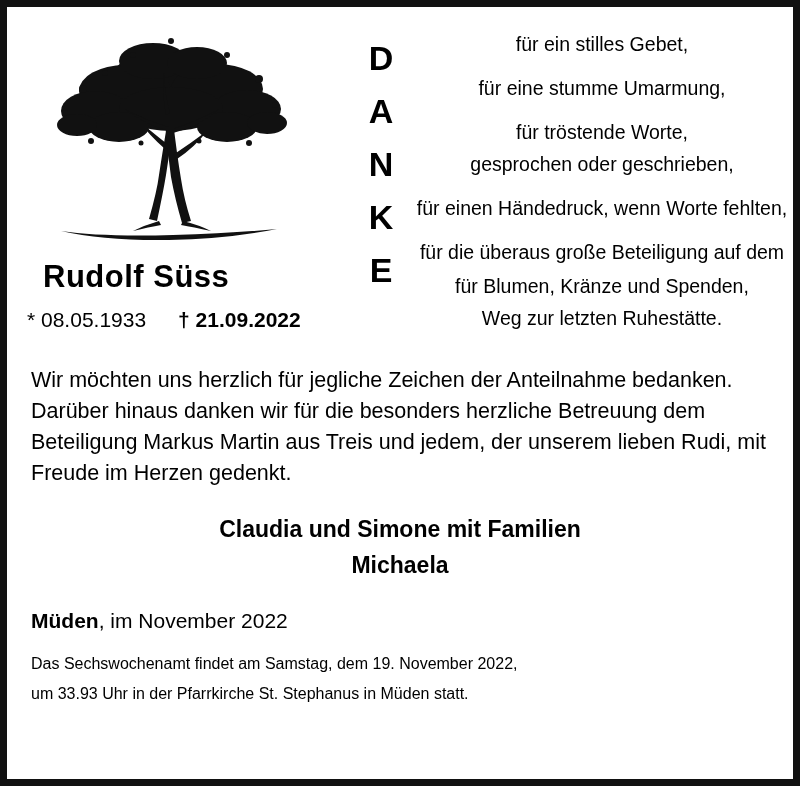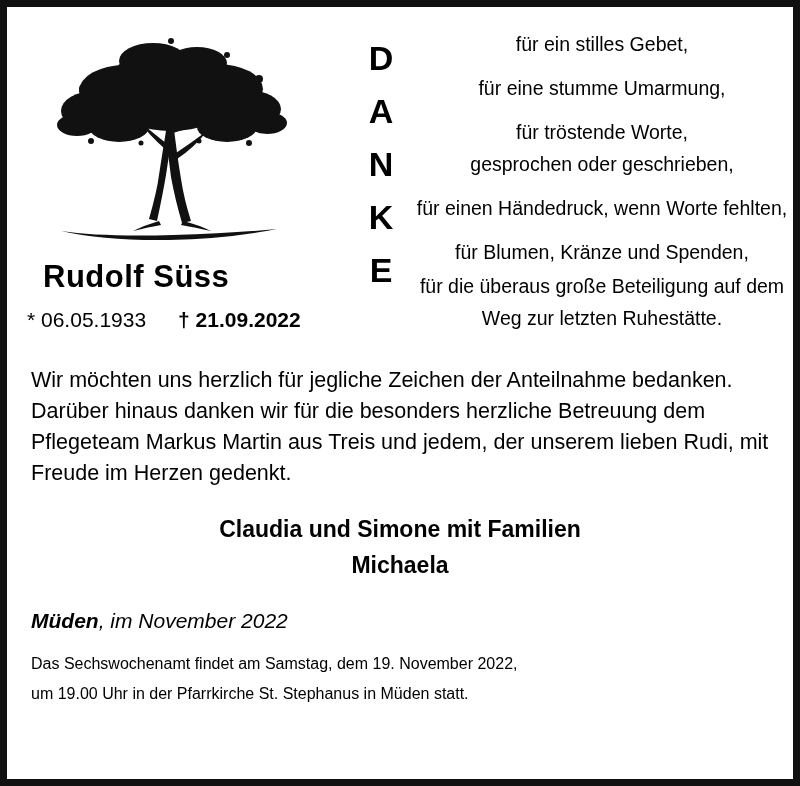--- a/index.html
+++ b/index.html
@@ -120,21 +120,20 @@
     font-weight: bold;
     font-size: 23px;
     line-height: 36px;
   }
   .signature .sig1 { display: block; }
   .signature .sig2 { display: block; }
 
   .place-line {
     margin: 26px 7px 0 24px;
     font-size: 21px;
-    font-style: italic;
   }
   .place-line .place {
     font-weight: bold;
   }
   .notice {
     margin: 16px 0 0 24px;
     font-size: 16px;
     line-height: 30px;
   }
 </style>
@@ -188,56 +187,56 @@
               <circle cx="120" cy="126" r="2.5"></circle>
                 <circle cx="150" cy="24" r="3"></circle>
 
               <path d="M138 204 q-14 4 -26 10 q16 -4 28 -6 z"></path>
               <path d="M162 204 q16 4 28 10 q-18 -4 -30 -6 z"></path>
             </g>
           </svg>
         </div>
         <div class="deceased-name">Rudolf Süss</div>
         <div class="dates">
-          <span class="birth">* 06.05.1933</span><span class="cross">† 21.09.2022</span>
+          <span class="birth">* 08.05.1933</span><span class="cross">† 21.09.2022</span>
         </div>
       </div>
 
       <div class="right-col">
         <div class="danke-letters">
           <span class="letter">D</span>
           <span class="letter">A</span>
           <span class="letter">N</span>
           <span class="letter">K</span>
           <span class="letter">E</span>
         </div>
         <div class="thanks-lines">
           <div class="tline">für ein stilles Gebet,</div>
           <div class="tline">für eine stumme Umarmung,</div>
           <div class="tline tight">für tröstende Worte,</div>
           <div class="tline sub">gesprochen oder geschrieben,</div>
           <div class="tline">für einen Händedruck, wenn Worte fehlten,</div>
+          <div class="tline tight">für die überaus große Beteiligung auf dem</div>
           <div class="tline tight">für Blumen, Kränze und Spenden,</div>
-          <div class="tline tight">für die überaus große Beteiligung auf dem</div>
           <div class="tline sub">Weg zur letzten Ruhestätte.</div>
         </div>
       </div>
 
     </div>
 
-    <div class="body-text">Wir möchten uns herzlich für jegliche Zeichen der Anteilnahme bedanken. Darüber hinaus danken wir für die besonders herzliche Betreuung dem Pflegeteam Markus Martin aus Treis und jedem, der unserem lieben Rudi, mit Freude im Herzen gedenkt.</div>
+    <div class="body-text">Wir möchten uns herzlich für jegliche Zeichen der Anteilnahme bedanken. Darüber hinaus danken wir für die besonders herzliche Betreuung dem Beteiligung Markus Martin aus Treis und jedem, der unserem lieben Rudi, mit Freude im Herzen gedenkt.</div>
 
     <div class="signature">
       <span class="sig1">Claudia und Simone mit Familien</span>
       <span class="sig2">Michaela</span>
     </div>
 
     <div class="place-line">
       <span class="place">Müden</span><span>, im November 2022</span>
     </div>
 
     <div class="notice">
       <div>Das Sechswochenamt findet am Samstag, dem 19. November 2022,</div>
-      <div>um 19.00 Uhr in der Pfarrkirche St. Stephanus in Müden statt.</div>
+      <div>um 33.93 Uhr in der Pfarrkirche St. Stephanus in Müden statt.</div>
     </div>
 
   </div>
 </div>
 
 </body></html>

